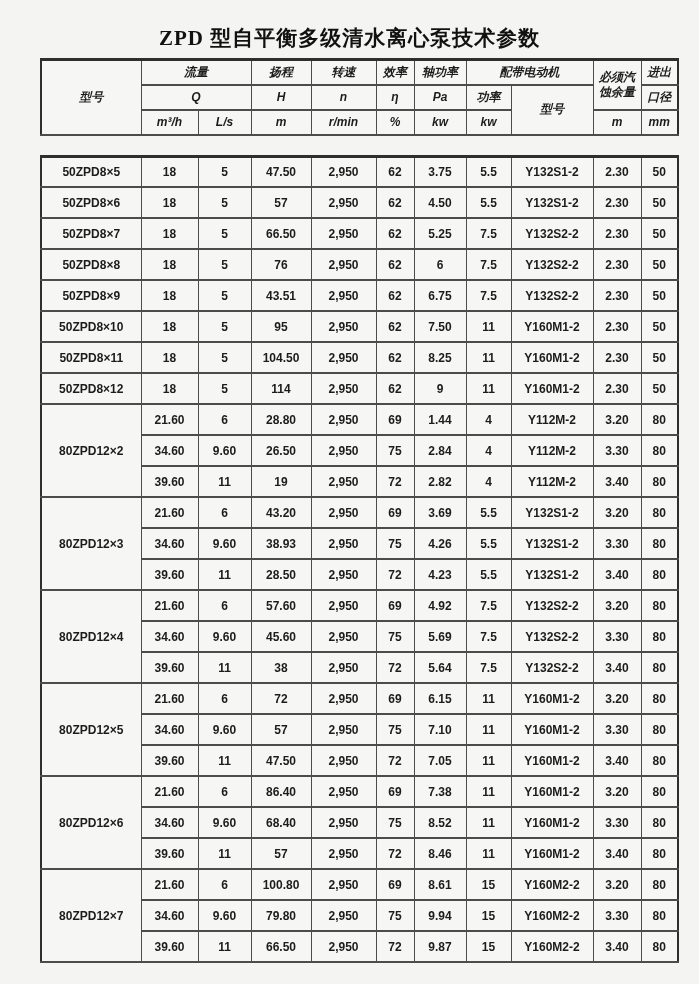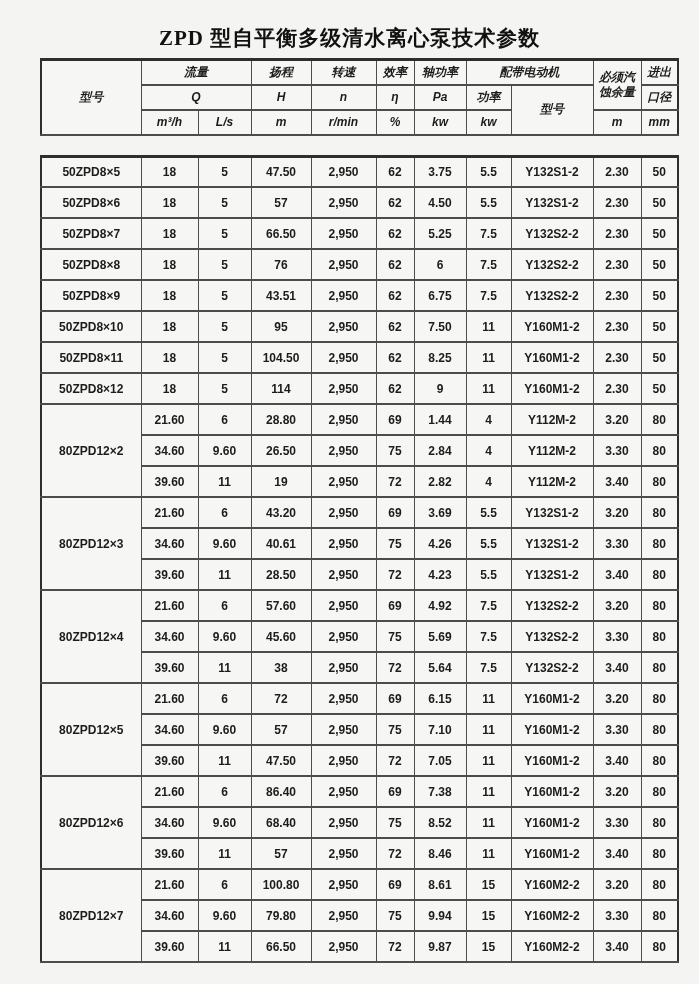--- a/index.html
+++ b/index.html
@@ -274,21 +274,21 @@
           <td>69</td>
           <td>3.69</td>
           <td>5.5</td>
           <td>Y132S1-2</td>
           <td>3.20</td>
           <td>80</td>
         </tr>
         <tr>
           <td>34.60</td>
           <td>9.60</td>
-          <td>40.61</td>
+          <td>38.93</td>
           <td>2,950</td>
           <td>75</td>
           <td>4.26</td>
           <td>5.5</td>
           <td>Y132S1-2</td>
           <td>3.30</td>
           <td>80</td>
         </tr>
         <tr>
           <td>39.60</td>

